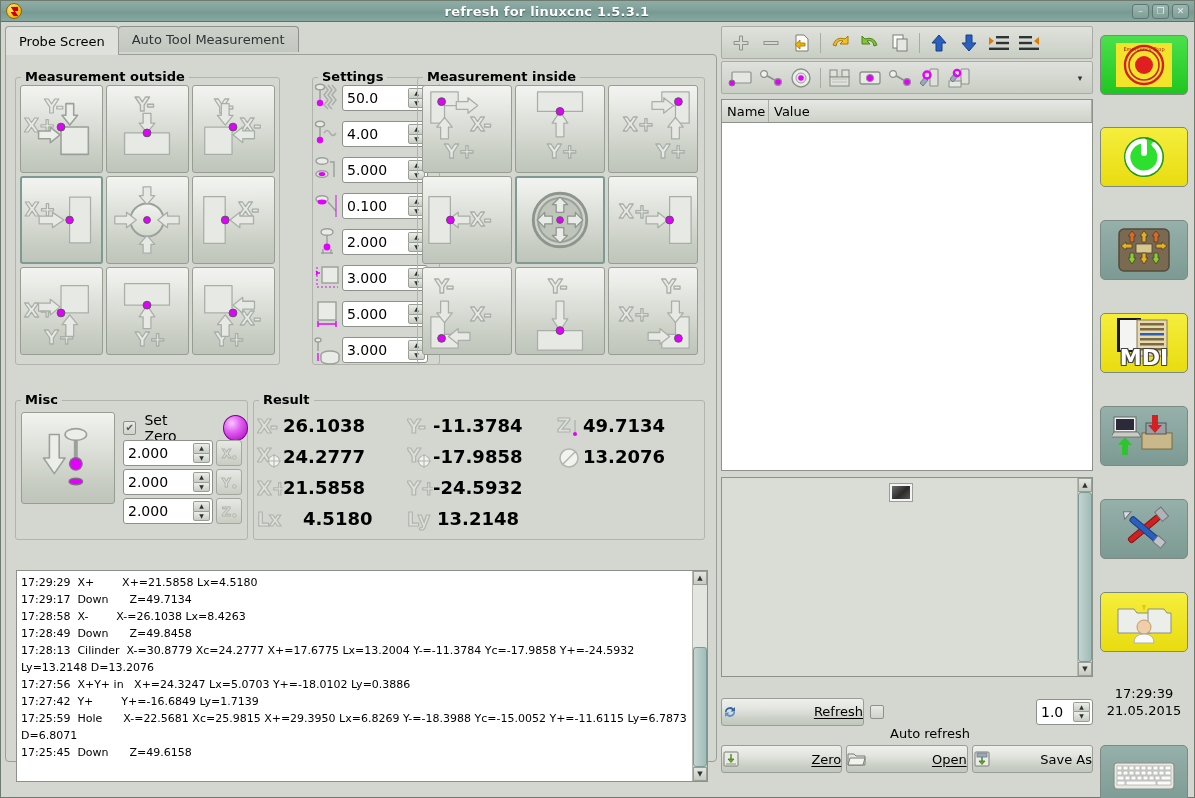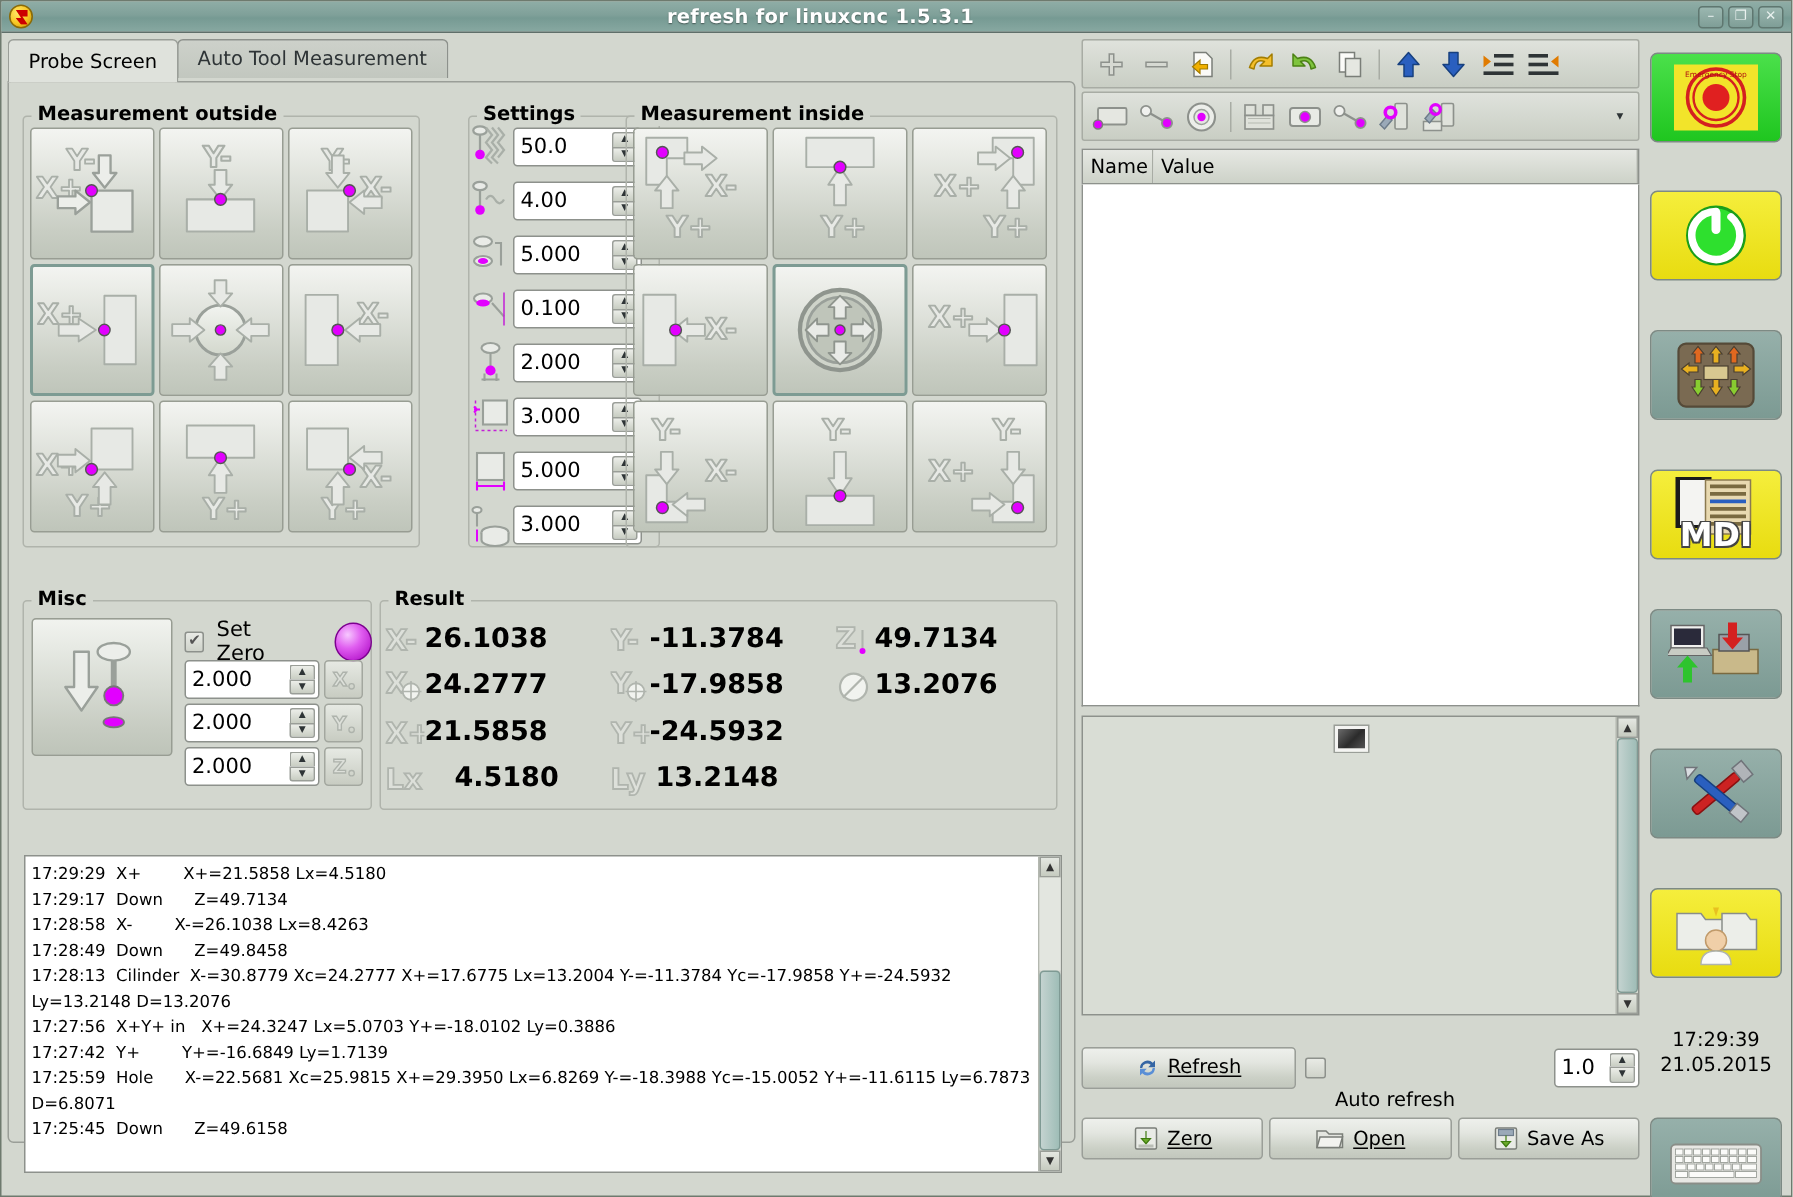--- a/index.html
+++ b/index.html
@@ -216,21 +216,21 @@
     border: 1px solid #8d918c; background: #d9ddd5;
     display: flex;
   }
   .preview-inner { flex: 1; position: relative; }
   .pv-thumb {
     position: absolute; left: 168px; top: 6px; width: 22px; height: 17px;
     background: linear-gradient(135deg,#6b6b6b,#2b2b2b 55%,#555 100%);
     border: 2px solid #f4f4f2; box-shadow: 0 0 0 1px #9a9e98;
   }
   .rbtn {
-    flex: 1; height: 28px; display: flex; align-items: center; justify-content: center;
+    flex: 1; height: 28px; display: flex; align-items: center; justify-content: space-between;
     gap: 5px; font-size: 13px; color: #000;
     background: linear-gradient(to bottom,#eef0ec 0%, #e3e6e0 35%, #cbd0c6 75%, #c2c7bd 100%);
     border: 1px solid #9a9e98; border-radius: 3px;
   }
   .rbtn u { text-underline-offset: 2px; }
 
   
   .sidebar { position: absolute; left: 1096px; top: 24px; width: 96px; height: 770px; }
   .sbtn {
     position: absolute; left: 3px; width: 88px; height: 60px;

